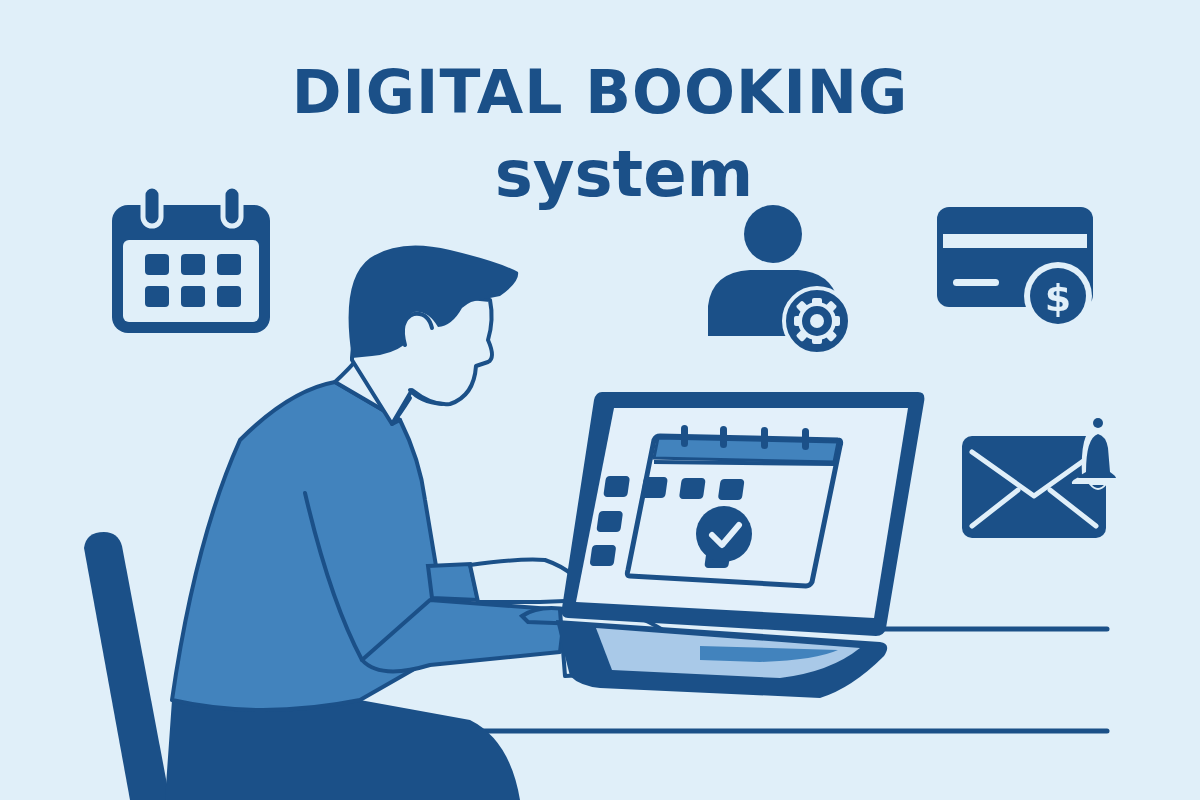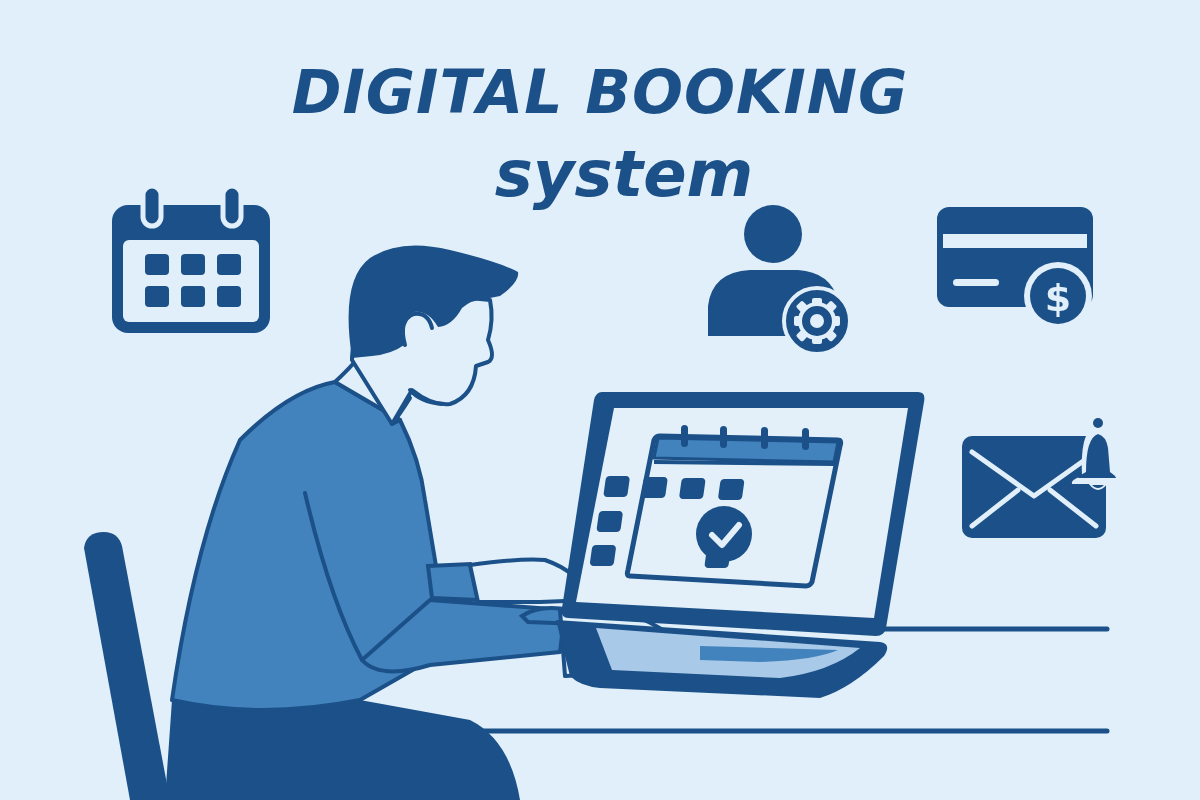--- a/index.html
+++ b/index.html
@@ -7,21 +7,20 @@
       width: 1200px; height: 800px; overflow: hidden;
       background: #e0eff9;
       font-family: "DejaVu Sans", "Liberation Sans", sans-serif;
       position: relative;
     }
     .canvas { position: absolute; left: 0; top: 0; width: 1200px; height: 800px; }
     .title {
       position: absolute; left: 0; width: 1200px; text-align: center;
       color: #1b5088; font-weight: bold; margin: 0;
       font-family: "DejaVu Sans", sans-serif;
-      font-style: italic;
     }
     .title-main { top: 52px; font-size: 60px; letter-spacing: 1px; line-height: 80px; }
     .title-sub  { top: 144px; font-size: 64px; line-height: 60px; margin-left: 24px; }
     svg { position: absolute; left: 0; top: 0; }
   </style>
 </head>
 <body>
 
 <div class="canvas">
 

